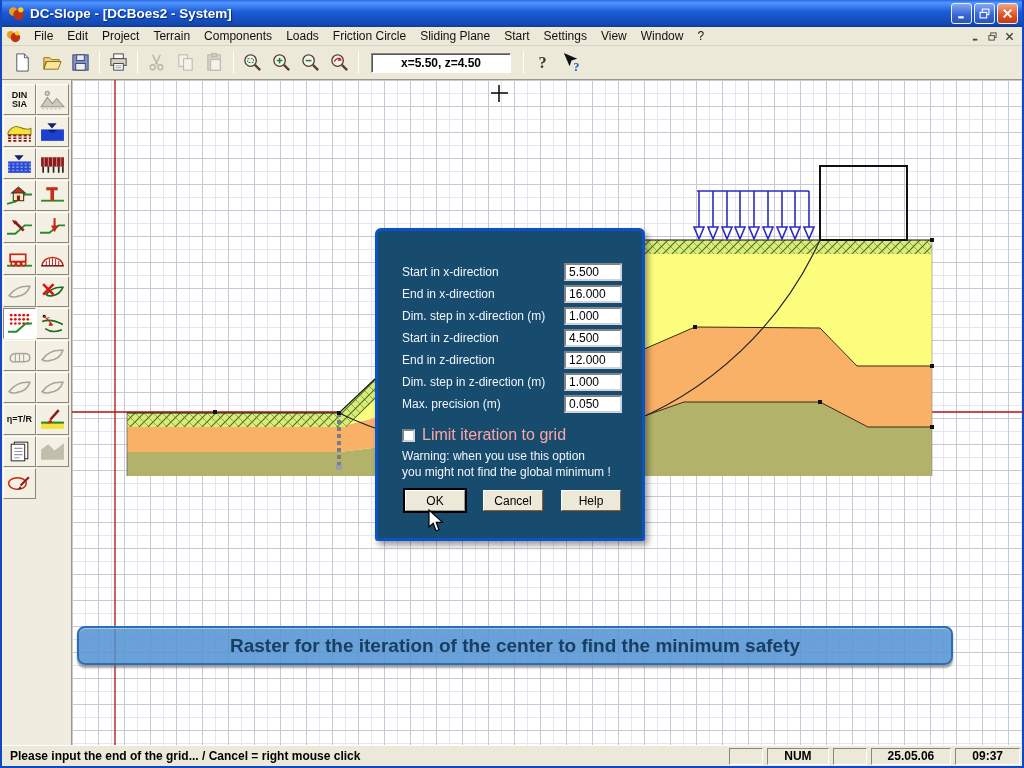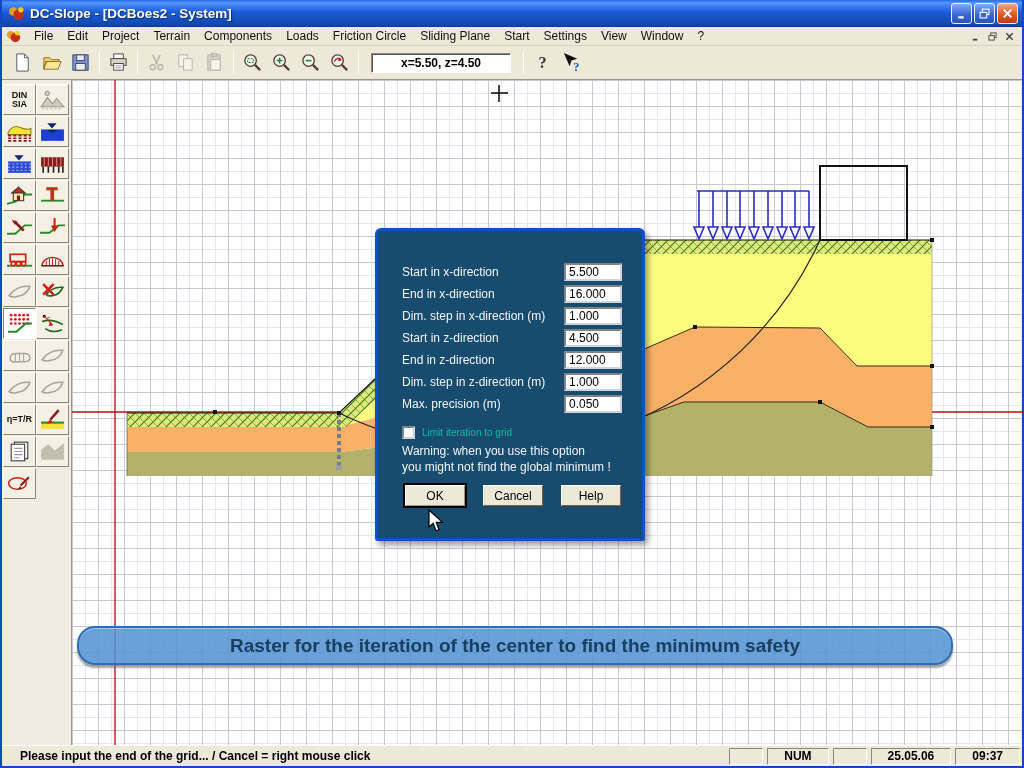--- a/index.html
+++ b/index.html
@@ -49,21 +49,21 @@
 
   
   .canvas { position:absolute; left:70px; top:80px; right:0; bottom:21px; background:#fff;
     background-image:
       linear-gradient(#c9c9d5 1px, transparent 1px), linear-gradient(90deg,#c9c9d5 1px, transparent 1px),
       linear-gradient(#e6e6ee 1px, transparent 1px), linear-gradient(90deg,#e6e6ee 1px, transparent 1px);
     background-size:26px 26px,26px 26px,13px 13px,13px 13px; }
   .terrain { position:absolute; inset:0; }
 
   
-  .banner { position:absolute; left:5px; top:546px; width:876px; height:39px; border-radius:18px;
+  .banner { position:absolute; left:5px; top:546px; width:876px; height:39px; border-radius:8px;
     background:rgba(82,146,210,.86); border:2px solid #2d6db3;
     box-shadow:0 3px 2px rgba(90,90,90,.55), inset 0 1px 0 rgba(255,255,255,.4);
     display:flex; align-items:center; justify-content:center;
     font-size:19px; font-weight:bold; color:#173f63; }
 
   
   .dialog { position:absolute; left:373px; top:228px; width:270px; height:313px;
     background:#174c6f; border:3px solid #0b52c6; border-radius:6px 6px 3px 3px;
     box-shadow:3px 4px 6px rgba(0,0,0,.4); }
   .dlg-title { height:24px; border-radius:3px 3px 0 0; display:flex; align-items:center; padding:0 4px 0 8px;
@@ -72,32 +72,32 @@
   .dlg-close { margin-left:auto; width:18px; height:18px; border:1px solid #fff; border-radius:3px;
     background:linear-gradient(#f2a785,#e05a28 55%,#bf3a0e); color:#fff; font-weight:bold; font-size:12px;
     display:flex; align-items:center; justify-content:center; line-height:1; }
   .dlg-fields { margin-top:32px; }
   .dlg-row { display:flex; align-items:center; height:18px; margin-bottom:4px; padding:0 20px 0 24px; }
   .dlg-row label { flex:1; color:#f2f5fa; font-size:12px; }
   .dlg-row input { width:58px; height:18px; font-family:"Liberation Sans",sans-serif; font-size:12px; padding:0 3px;
     border:2px inset #cfd4dc; background:#fff; color:#000; }
   .dlg-check { display:flex; align-items:center; margin:13px 0 4px 24px; }
   .checkbox { width:13px; height:13px; background:#fff; border:2px inset #cfd4dc; margin-right:7px; }
-  .dlg-check span { color:#14b8a6; font-size:10px; }
+  .dlg-check span { color:#fca5a5; font-size:16px; }
   .dlg-warning { color:#f2f5fa; font-size:12px; line-height:16px; padding-left:24px; }
   .dlg-buttons { display:flex; margin:10px 0 0 27px; gap:18px; }
   .dlg-btn { width:60px; height:21px; background:#ece9d8; font-family:"Liberation Sans",sans-serif;
     font-size:12px; color:#000; border:1px solid; border-color:#fff #6a675a #6a675a #fff;
     box-shadow:1px 1px 0 #404040; }
   .dlg-btn.default { outline:2px solid #000; box-shadow:none; border-color:#fff #9a968a #9a968a #fff; }
 
   
   .statusbar { position:absolute; left:0; bottom:0; width:100%; height:21px; background:#ece9d8;
     border-top:1px solid #fff; display:flex; align-items:center; font-size:12px; }
-  .sb-msg { flex:1; font-weight:bold; padding-left:18px; }
+  .sb-msg { flex:1; font-weight:bold; padding-left:8px; }
   .sb-panel { border:1px solid; border-color:#8a887a #fff #fff #8a887a; height:17px; line-height:15px;
     margin-left:4px; padding:0 16px; font-weight:bold; text-align:center; }
   .sb-panel.blank { width:24px; }
   .sb-last { margin-right:2px; }
 
   .cursor { position:absolute; left:426px; top:509px; width:17px; height:24px; z-index:60; pointer-events:none; }
 </style>
 </head>
 <body>
 

